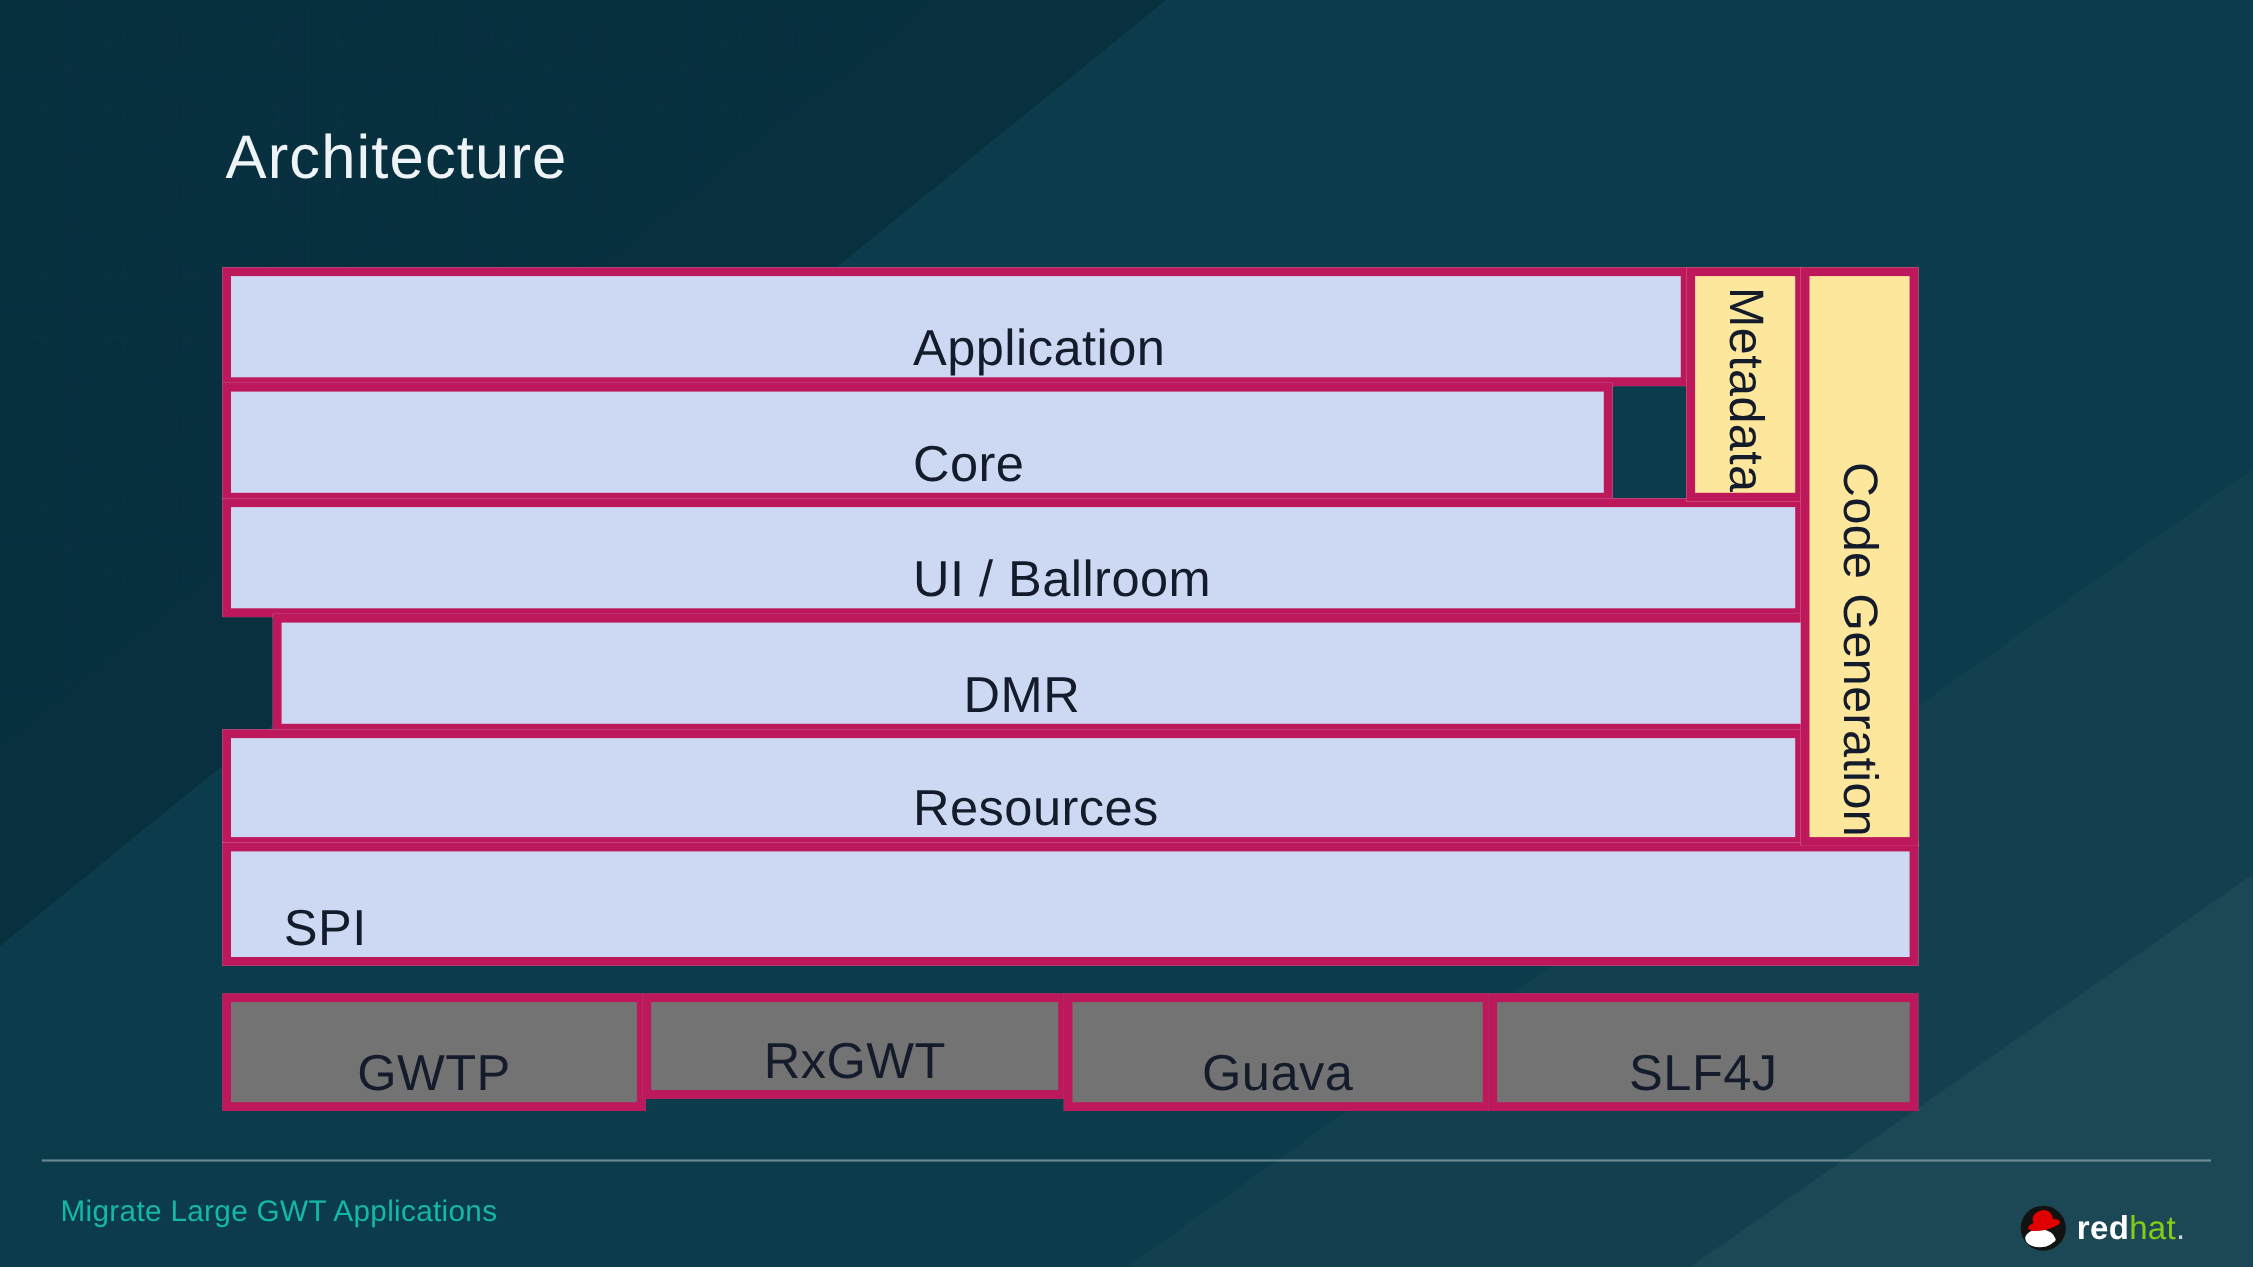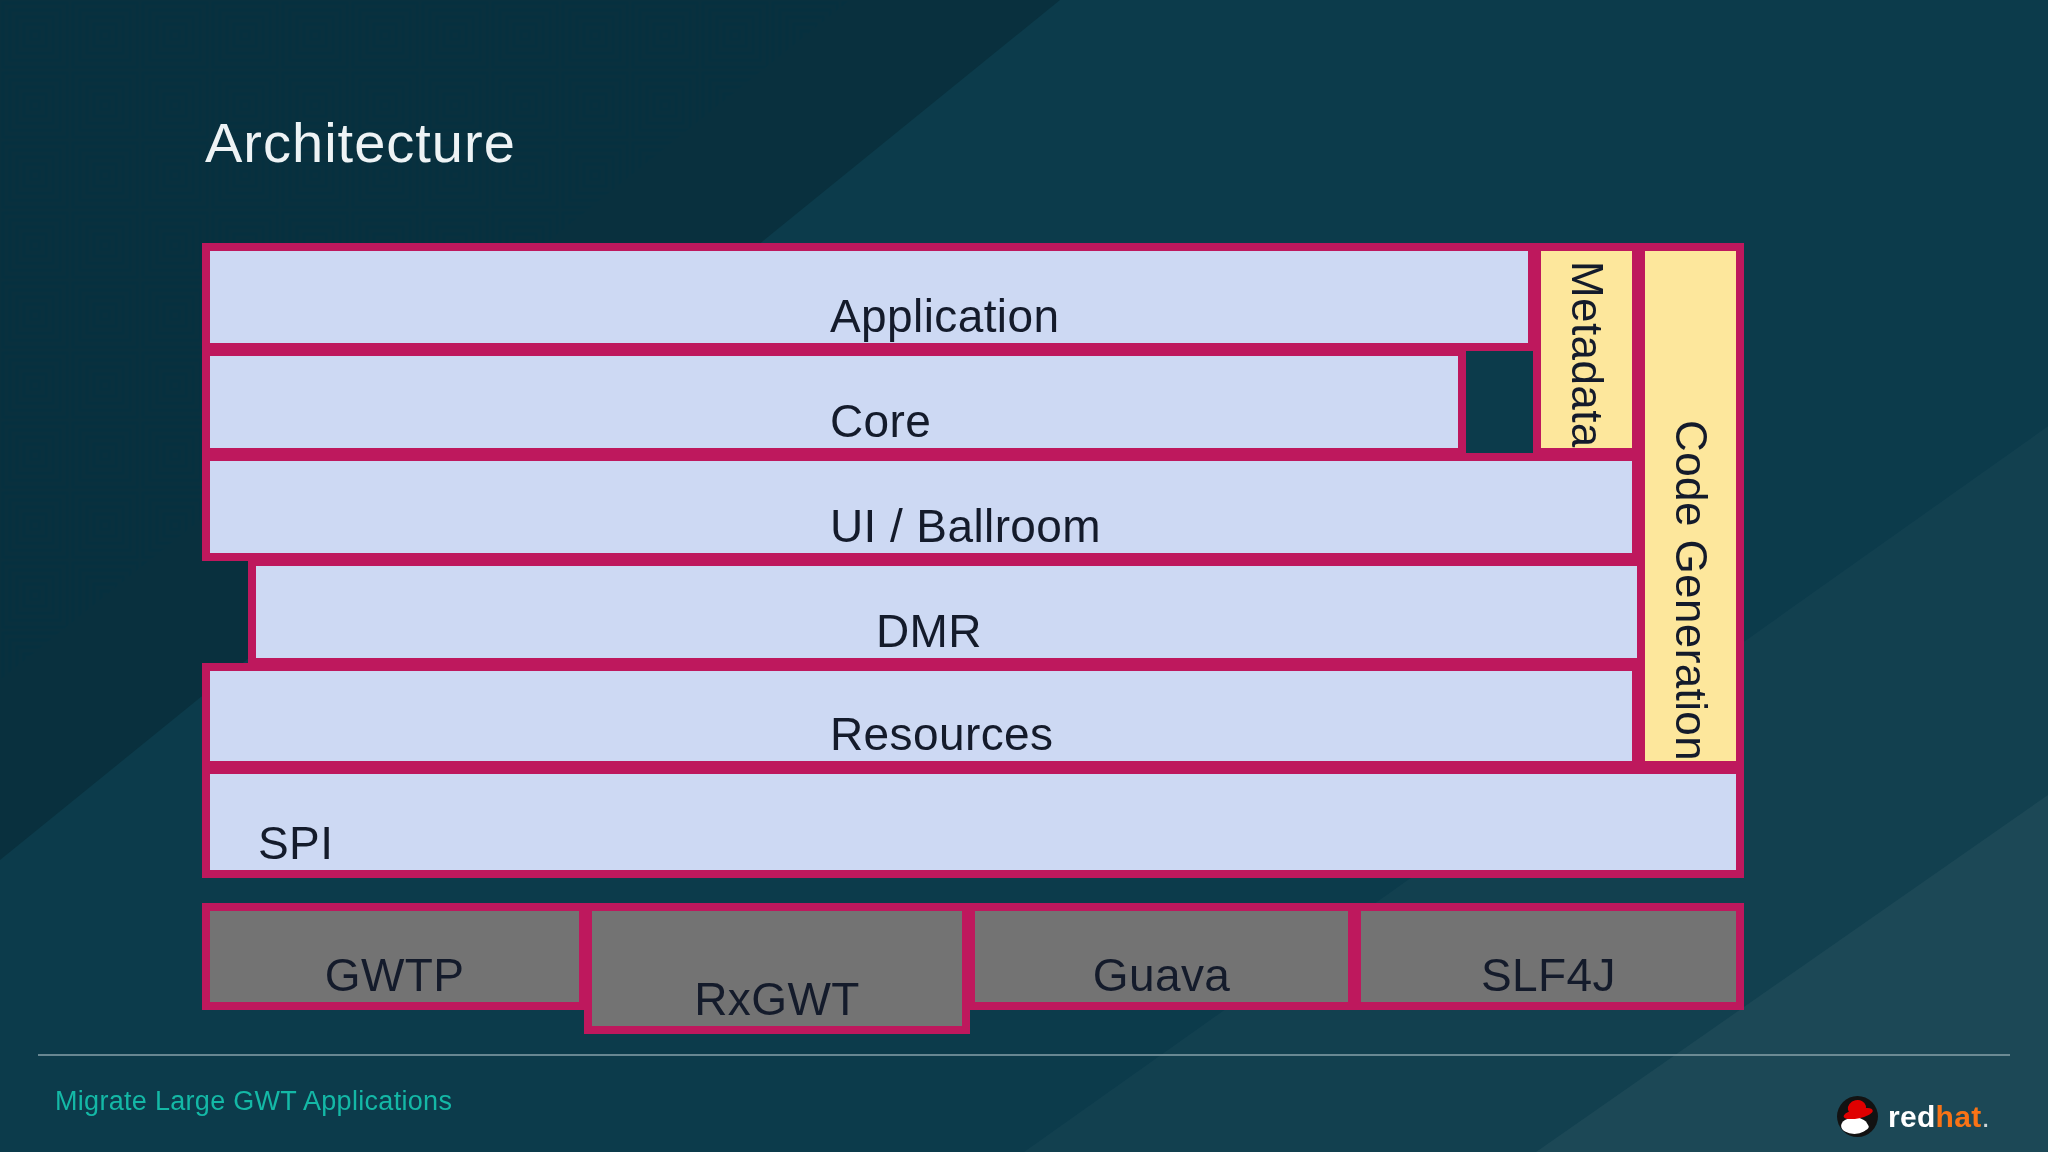--- a/index.html
+++ b/index.html
@@ -33,38 +33,38 @@
   
   .row-app   {left:202px; top:243px; width:1334px; height:108px;}
   .row-core  {left:202px; top:348px; width:1264px; height:108px;}
   .row-ui    {left:202px; top:453px; width:1438px; height:108px;}
   .row-dmr   {left:202px; top:558px; width:1438px; height:108px;margin-left:46px;}
   .row-res   {left:202px; top:663px; width:1438px; height:106px;}
   .row-spi   {left:202px; top:766px; width:1542px; height:112px;padding-left:48px;}
   .col-meta  {left:1533px;top:243px; width:107px;  height:213px;}
   .col-code  {left:1637px;top:243px; width:107px;  height:526px;}
   .lib-gwtp  {left:202px; top:903px; width:385px;  height:107px;}
-  .lib-rxgwt {left:584px; top:903px; width:386px;  height:131px;}
+  .lib-rxgwt {left:584px; top:903px; width:386px;  height:96px;}
   .lib-guava {left:967px; top:903px; width:389px;  height:107px;}
   .lib-slf4j {left:1353px;top:903px; width:391px;  height:107px;}
   .footer-rule{
     position:absolute;left:38px;top:1054px;width:1972px;height:2px;
     background:#87a1a9;opacity:0.75;
   }
   .footer-text{
     position:absolute;left:55px;top:1086px;
     font-size:27px;color:#14b8a6;letter-spacing:0.3px;
   }
   .logo{
     position:absolute;left:1836px;top:1082px;
     display:flex;align-items:center;gap:9px;margin-top:13px;
   }
   .logo-text{font-size:30px;color:#d7dddf;letter-spacing:0.3px;display:flex;align-items:baseline;}
   .logo-text .bold{font-weight:700;color:#ffffff;}
-  .logo-text .light{font-weight:700;color:#f97316;}
+  .logo-text .light{font-weight:400;color:#84cc16;}
   .logo-text .period{font-weight:400;color:#cfd6d8;}
 </style>
 </head>
 <body>
 
 <svg class="corner-pattern" width="1060" height="860" viewBox="0 0 1060 860">
   <defs>
     <pattern id="sqtile" width="70" height="70" patternUnits="userSpaceOnUse">
       <g fill="none" stroke="#06303f" stroke-width="3">
         <rect x="3" y="3" width="64" height="64"></rect>

